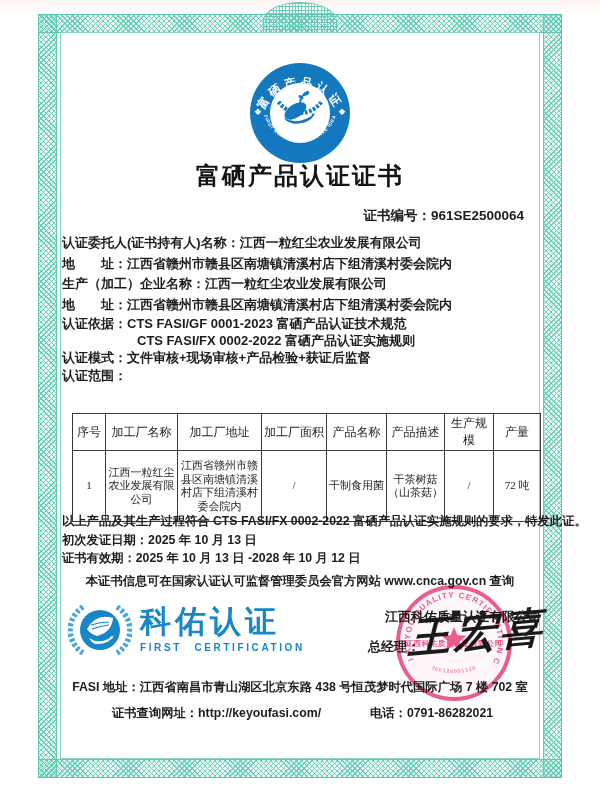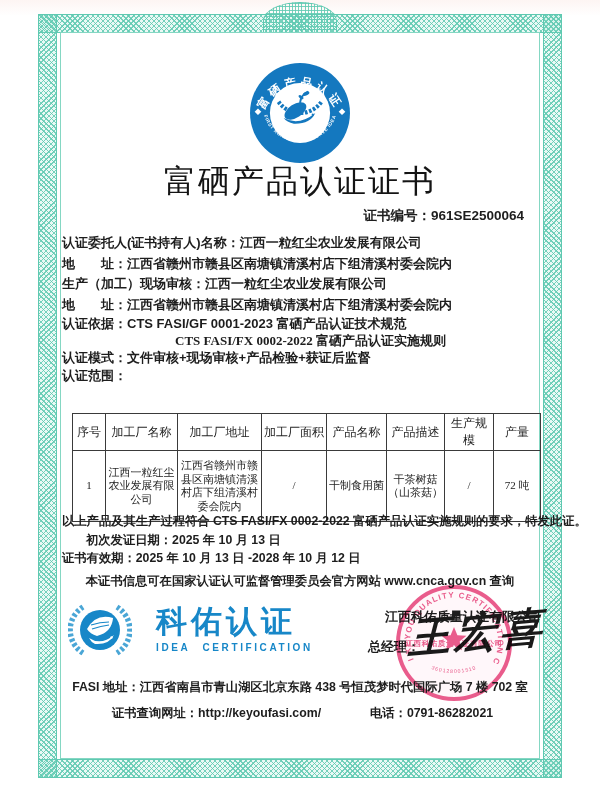--- a/index.html
+++ b/index.html
@@ -26,46 +26,46 @@
       repeating-linear-gradient(90deg, rgba(95,201,177,.85) 0 1px, rgba(0,0,0,0) 1px 3.2px);
     box-shadow: inset 0 0 0 1px #5fc9b1; }
   .inner-line { position:absolute; left:60px; right:60px; top:32px; bottom:41px;
     border:1px solid #85d7c3; pointer-events:none; }
 
   
   .badge { position:absolute; top:62px; left:50%; transform:translateX(-50%); width:102px; height:102px; }
 
   
   .title { position:absolute; top:160px; left:0; width:100%; text-align:center;
-    font-size:32px; font-weight:400; letter-spacing:2px; color:#141414; }
+    font-size:24px; font-weight:700; letter-spacing:2px; color:#141414; }
   .cert-no { position:absolute; top:207px; right:76px; font-size:13.5px; font-weight:bold; }
 
   
   .fields { position:absolute; left:62px; top:233px; width:478px; font-size:13px; font-weight:bold; }
   .fields .g1 .field { line-height:20.5px; }
   .fields .g2 .field { line-height:17.2px; }
-  .field .indent { padding-left:113px;font-family:Liberation Serif, serif; }
+  .field .indent { padding-left:75px; }
 
   
   .scope-table { position:absolute; left:72px; top:413px; width:468px; border-collapse:collapse;
     table-layout:fixed; font-family:"Liberation Serif","DejaVu Serif",serif; }
   .scope-table th, .scope-table td { border:1px solid #3a3a3a; text-align:center; vertical-align:middle; padding:1px; }
   .scope-table th { font-size:12px; font-weight:normal; height:26px; }
   .scope-table td { font-size:11px; height:71px; line-height:13.5px; }
 
   
   .conclusion { position:absolute; left:62px; top:513px; width:536px; font-size:12.3px; font-weight:bold; }
-  .date-row1 { position:absolute; left:62px; top:532px; width:478px; font-size:12.3px; font-weight:bold;margin-left:24px; }
+  .date-row1 { position:absolute; left:62px; top:532px; width:478px; font-size:12.3px; font-weight:bold; }
   .date-row1 .second { position:absolute; left:206px; }
   .date-row2 { position:absolute; left:62px; top:550px; font-size:12.3px; font-weight:bold; }
   .query-note { position:absolute; left:0; top:573px; width:100%; text-align:center;
     font-size:12.3px; font-weight:bold; }
 
   
-  .keyou-logo { position:absolute; left:68px; top:598px; display:flex; align-items:center; gap:24px; }
+  .keyou-logo { position:absolute; left:68px; top:598px; display:flex; align-items:center; gap:8px; }
   .keyou-text .cn { font-size:31px; font-weight:900; color:#1787c8; letter-spacing:4px; line-height:32px; }
   .keyou-text .en { font-size:10px; font-weight:bold; color:#1787c8; letter-spacing:2.6px; margin-top:3px; }
   .issuer-company { position:absolute; left:385px; top:608px; font-size:13px; font-weight:bold; }
   .manager-label { position:absolute; left:368px; top:638px; font-size:13px; font-weight:bold; }
   .signature { position:absolute; left:408px; top:604px; width:160px; font-size:42px; font-weight:bold;
     font-family:"DejaVu Serif","Liberation Serif",serif; font-style:italic; color:#1a1a1a;
     letter-spacing:4px; transform:rotate(-5deg) skewX(-6deg); white-space:nowrap; }
   .seal { position:absolute; left:394px; top:583px; width:120px; height:120px;
     mix-blend-mode:multiply; opacity:.92; }
 
@@ -113,21 +113,21 @@
 
   <div class="title">富硒产品认证证书</div>
   <div class="cert-no">
     <span>证书编号：</span><span>961SE2500064</span>
   </div>
 
   <div class="fields">
     <div class="g1">
       <div class="field"><span>认证委托人(证书持有人)名称：</span><span>江西一粒红尘农业发展有限公司</span></div>
       <div class="field"><span>地　　址：</span><span>江西省赣州市赣县区南塘镇清溪村店下组清溪村委会院内</span></div>
-      <div class="field"><span>生产（加工）现场审核：</span><span>江西一粒红尘农业发展有限公司</span></div>
+      <div class="field"><span>生产（加工）企业名称：</span><span>江西一粒红尘农业发展有限公司</span></div>
       <div class="field"><span>地　　址：</span><span>江西省赣州市赣县区南塘镇清溪村店下组清溪村委会院内</span></div>
     </div>
     <div class="g2">
       <div class="field"><span>认证依据：</span><span>CTS FASI/GF 0001-2023 富硒产品认证技术规范</span></div>
       <div class="field"><span class="indent">CTS FASI/FX 0002-2022 富硒产品认证实施规则</span></div>
       <div class="field"><span>认证模式：</span><span>文件审核+现场审核+产品检验+获证后监督</span></div>
       <div class="field"><span>认证范围：</span></div>
     </div>
   </div>
 
@@ -181,21 +181,21 @@
       <path d="M 49 9 A 27 27 0 0 1 49 55" fill="none" stroke="#4aa6d6" stroke-width="5.5" stroke-dasharray="3 2.2"></path>
       <circle cx="32" cy="32" r="20" fill="#1787c8"></circle>
       <path d="M 19 31 Q 28 15 45 20 Q 44 34 29 38 Q 22 36 19 31 Z" fill="#ffffff"></path>
       <path d="M 23 27 Q 32 24 41 24" stroke="#1787c8" stroke-width="1.2" fill="none"></path>
       <path d="M 24 31 Q 33 28 41 27" stroke="#1787c8" stroke-width="1.2" fill="none"></path>
       <path d="M 21 40 Q 33 48 46 37 Q 41 47 27 46 Q 23 44 21 40 Z" fill="#ffffff"></path>
       <circle cx="43.5" cy="39.5" r="1.2" fill="#ffffff"></circle>
     </svg>
     <div class="keyou-text">
       <div class="cn">科佑认证</div>
-      <div class="en">IDEA　CERTIFICATION</div>
+      <div class="en">FIRST　CERTIFICATION</div>
     </div>
   </div>
 
   <div class="issuer-company">江西科佑质量认证有限公司</div>
   <div class="manager-label">总经理：</div>
   <div class="signature">王宏喜</div>
 
   <svg class="seal" viewBox="0 0 120 120">
     <circle cx="60" cy="60" r="56" fill="rgba(235,80,140,0.05)" stroke="#e84e82" stroke-width="4"></circle>
     <defs>

